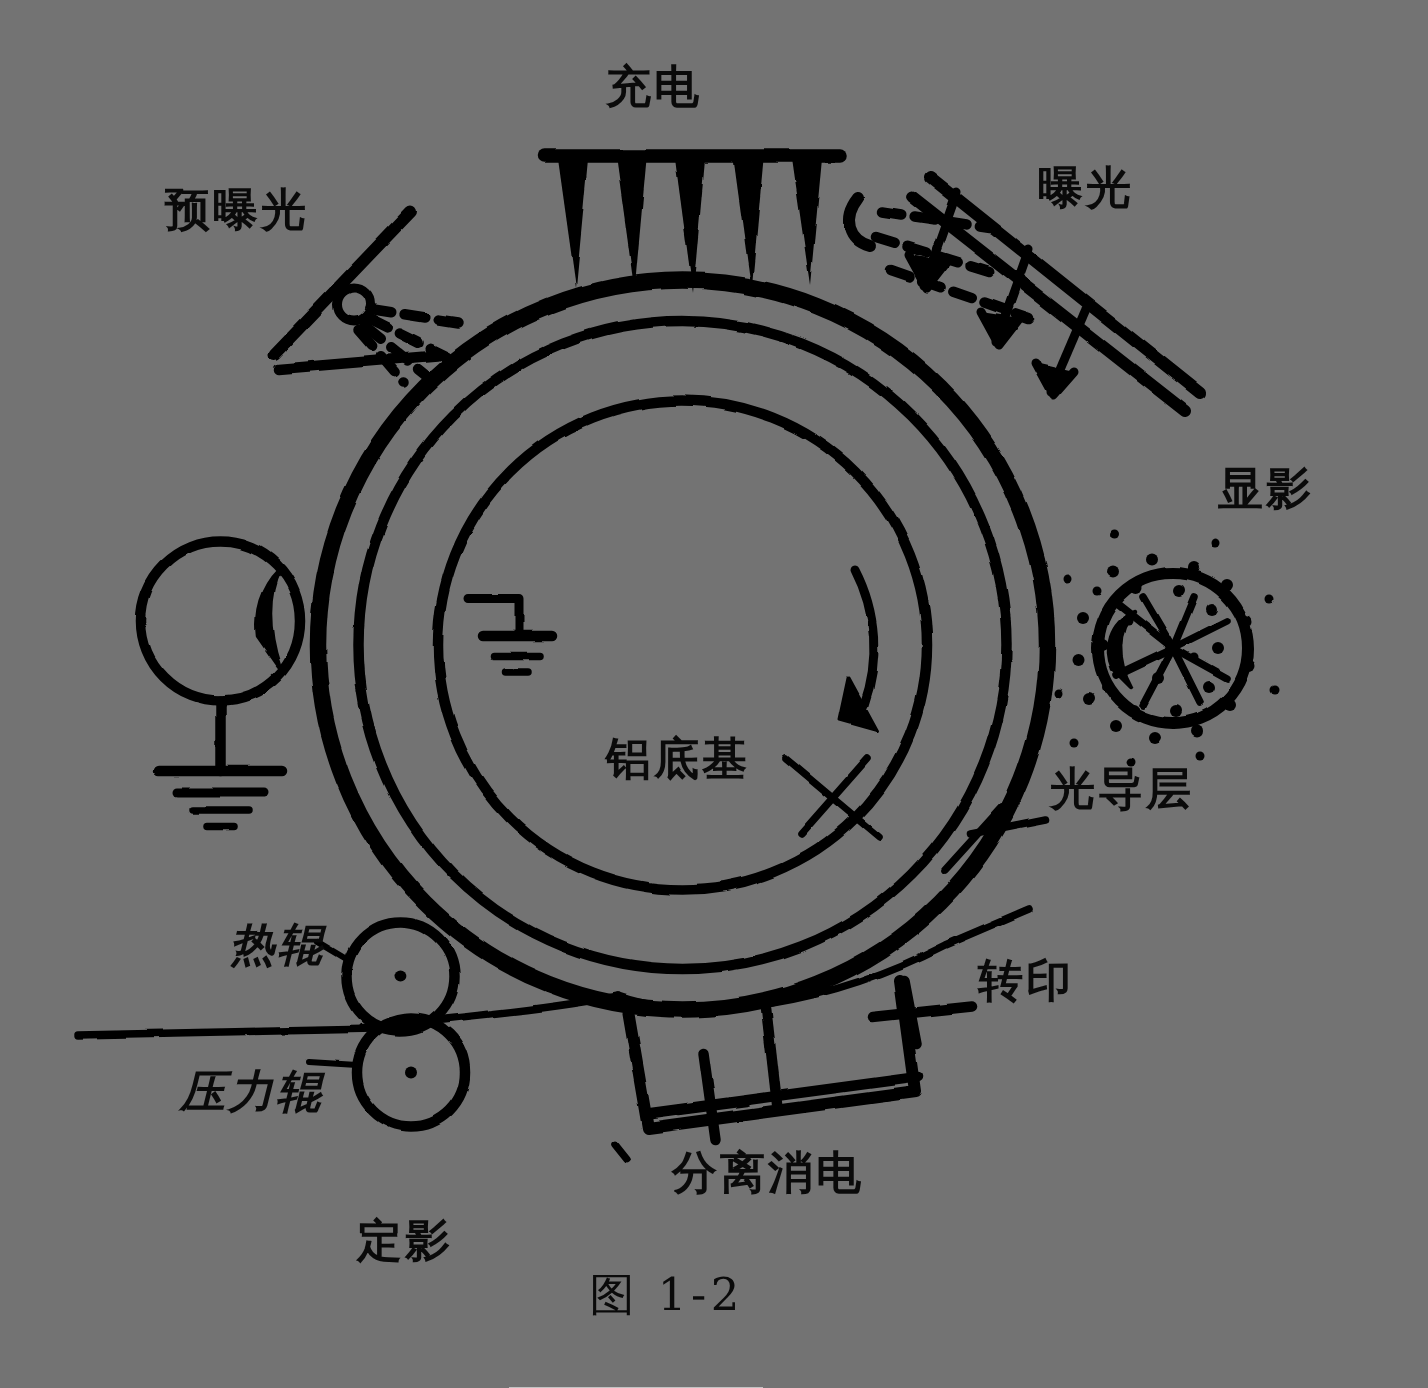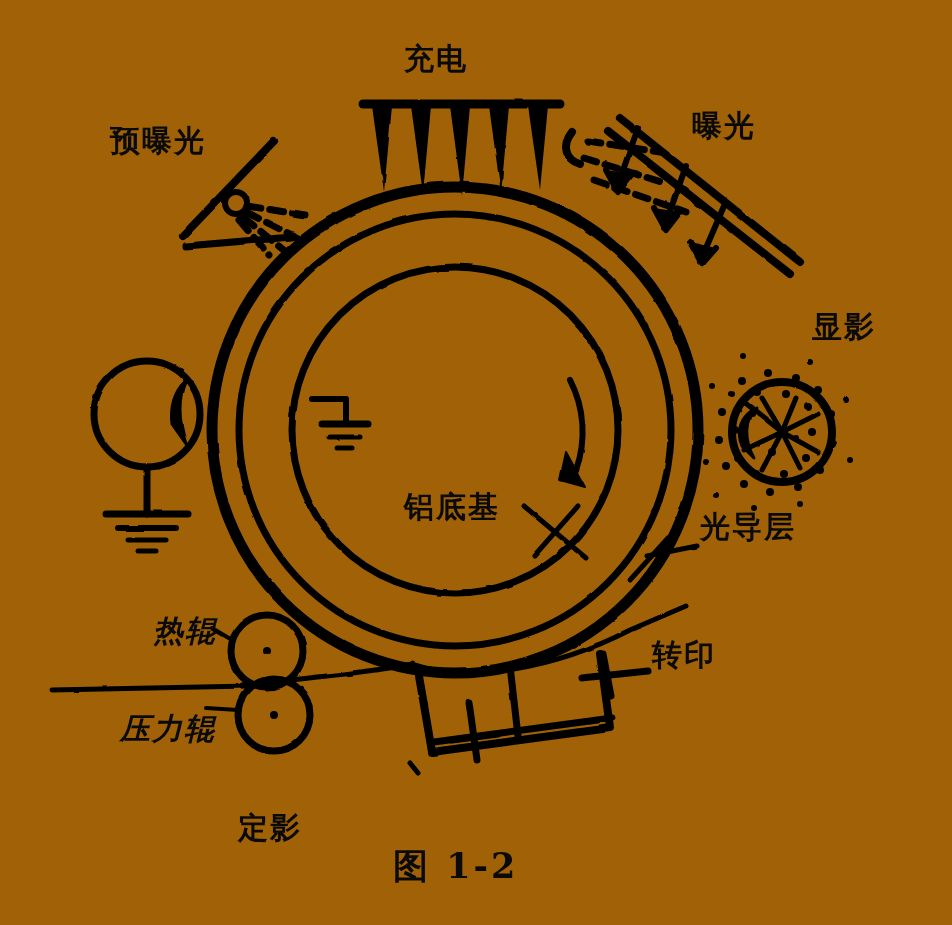--- a/index.html
+++ b/index.html
@@ -8,21 +8,21 @@
     padding: 0;
     background: #ffffff;
   }
   body {
     font-family: "DejaVu Sans", "Liberation Sans", sans-serif;
   }
   #stage {
     position: relative;
     width: 952px;
     height: 925px;
-    background: #a16207;
+    background: #737373;
     overflow: hidden;
   }
   #figure-svg {
     position: absolute;
     left: 0;
     top: 0;
     width: 952px;
     height: 925px;
     display: block;
   }
@@ -34,22 +34,22 @@
     white-space: nowrap;
     line-height: 1;
     letter-spacing: 2px;
     -webkit-font-smoothing: none;
   }
   .lbl.cn   { font-size: 30px; }
   .caption {
     position: absolute;
     color: #0a0a0a;
     font-family: "DejaVu Serif", "Liberation Serif", serif;
-    font-weight: 700;
-    font-size: 35px;
+    font-weight: 400;
+    font-size: 30px;
     letter-spacing: 3px;
     white-space: nowrap;
   }
 </style>
 </head>
 <body>
 
 <div id="stage">
 
   <svg id="figure-svg" viewBox="0 0 952 925">
@@ -259,18 +259,19 @@
   <div class="lbl cn" style="left:700px; top:512px;">光导层</div>
 
   <div class="lbl cn" style="left:404px; top:492px;">铝底基</div>
 
   <div class="lbl cn" style="left:153px; top:616px;font-style:italic;">热辊</div>
 
   <div class="lbl cn" style="left:120px; top:714px;font-style:italic;">压力辊</div>
 
   <div class="lbl cn" style="left:238px; top:772px;margin-top:41px;">定影</div>
 
+  <div class="lbl cn" style="left:448px; top:768px;">分离消电</div>
 
   <div class="lbl cn" style="left:652px; top:640px;">转印</div>
 
   <div class="caption" style="left:393px; top:843px;">图 1-2</div>
 
 </div>
 
 </body></html>

